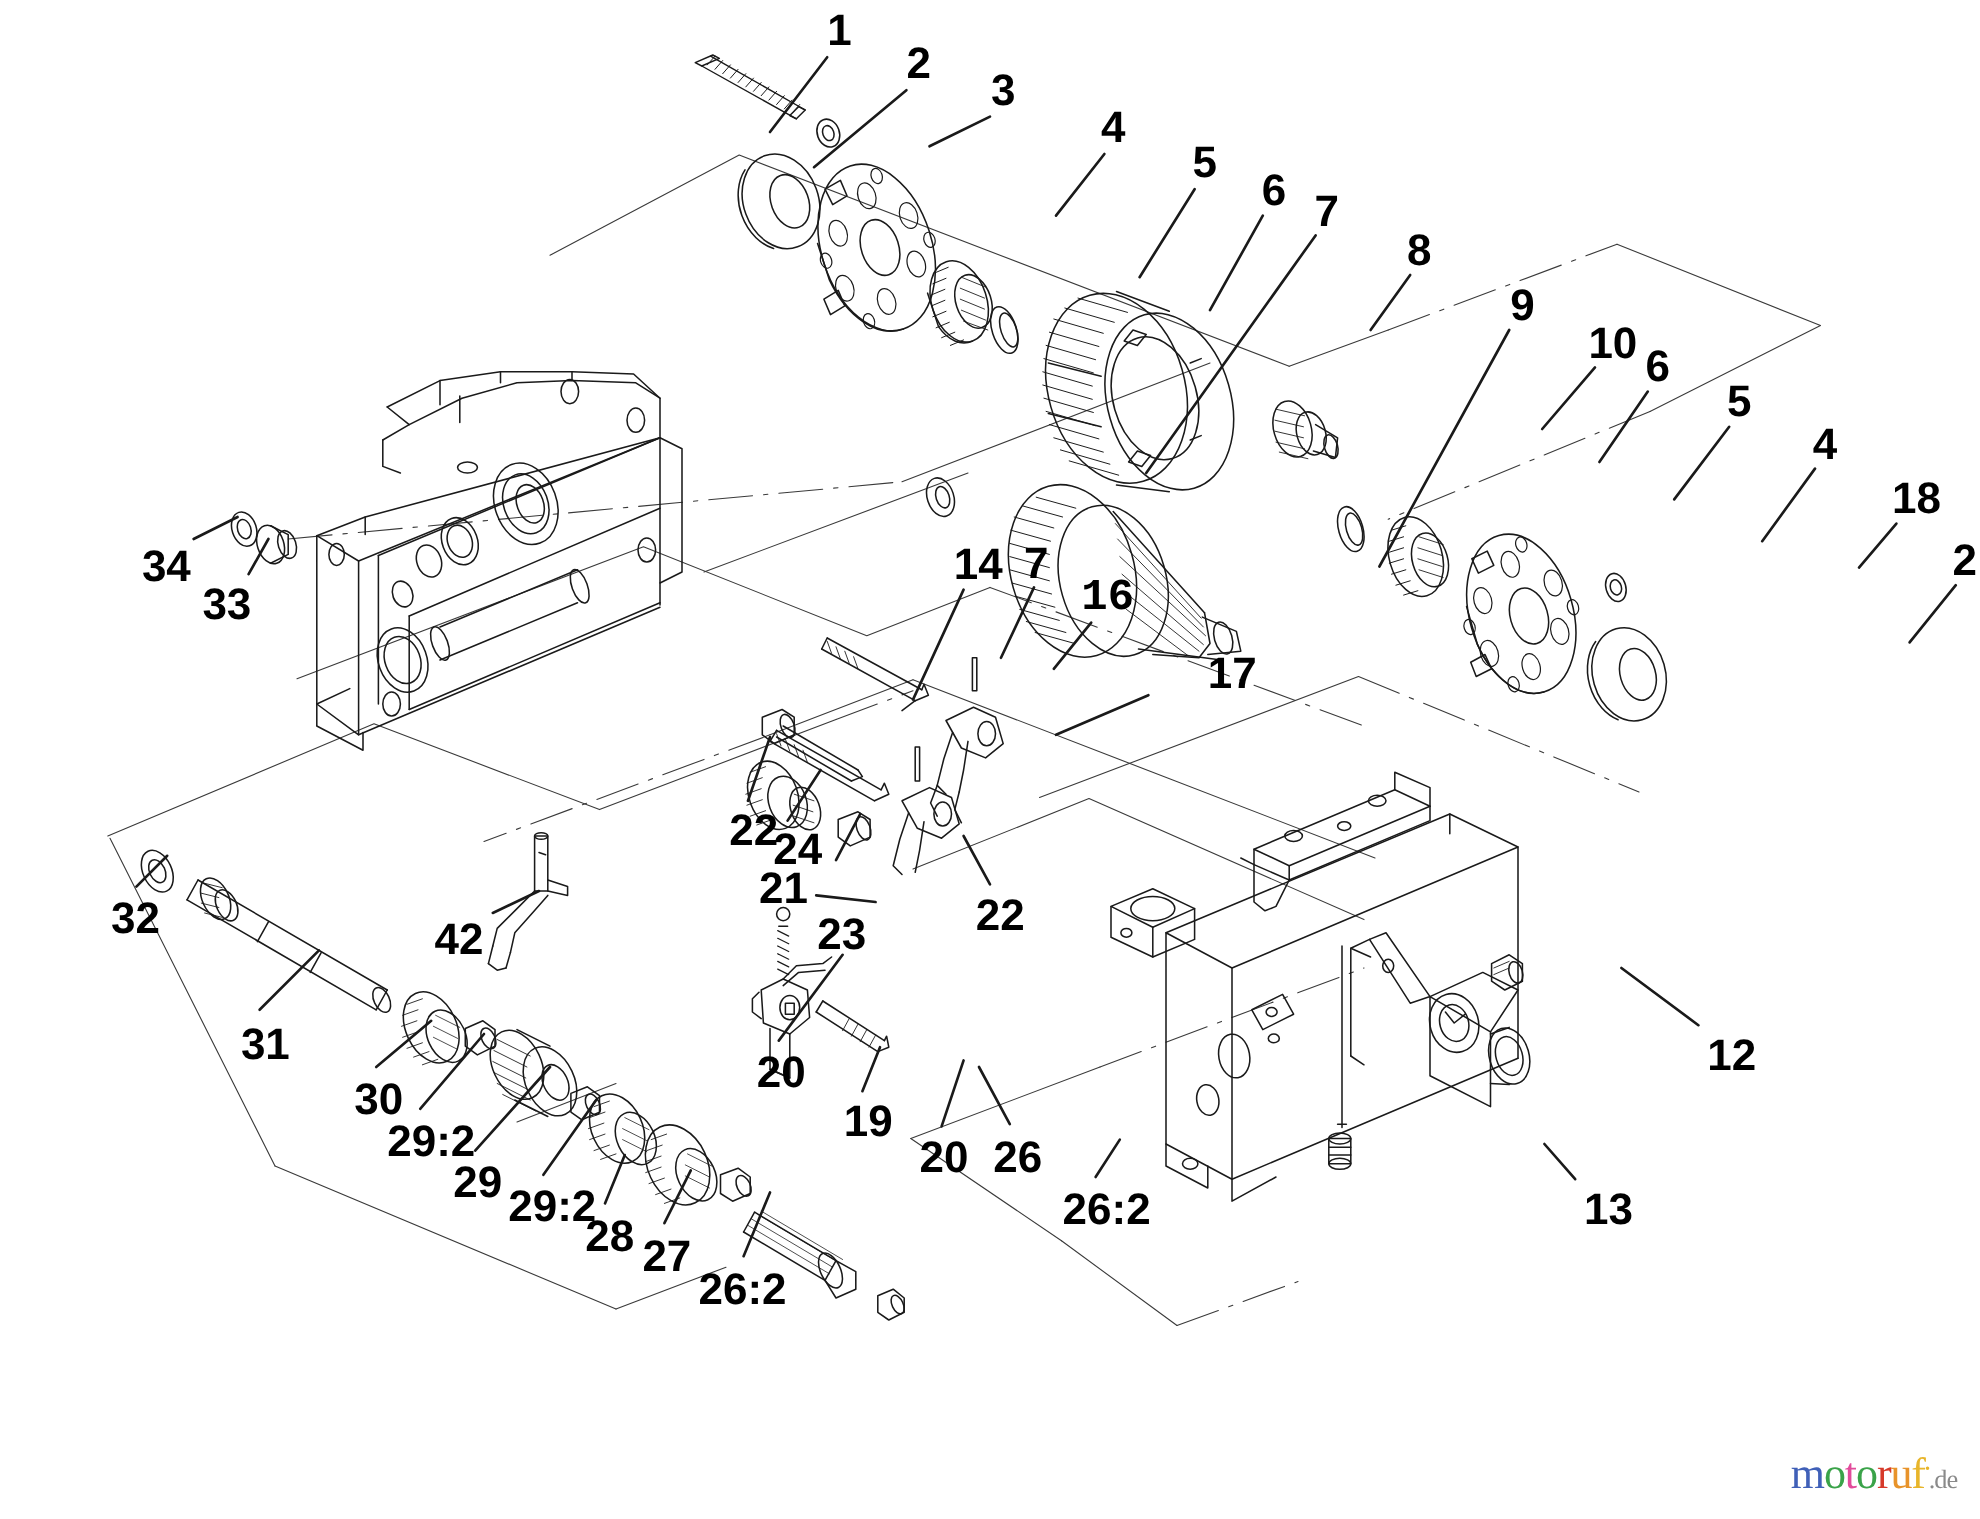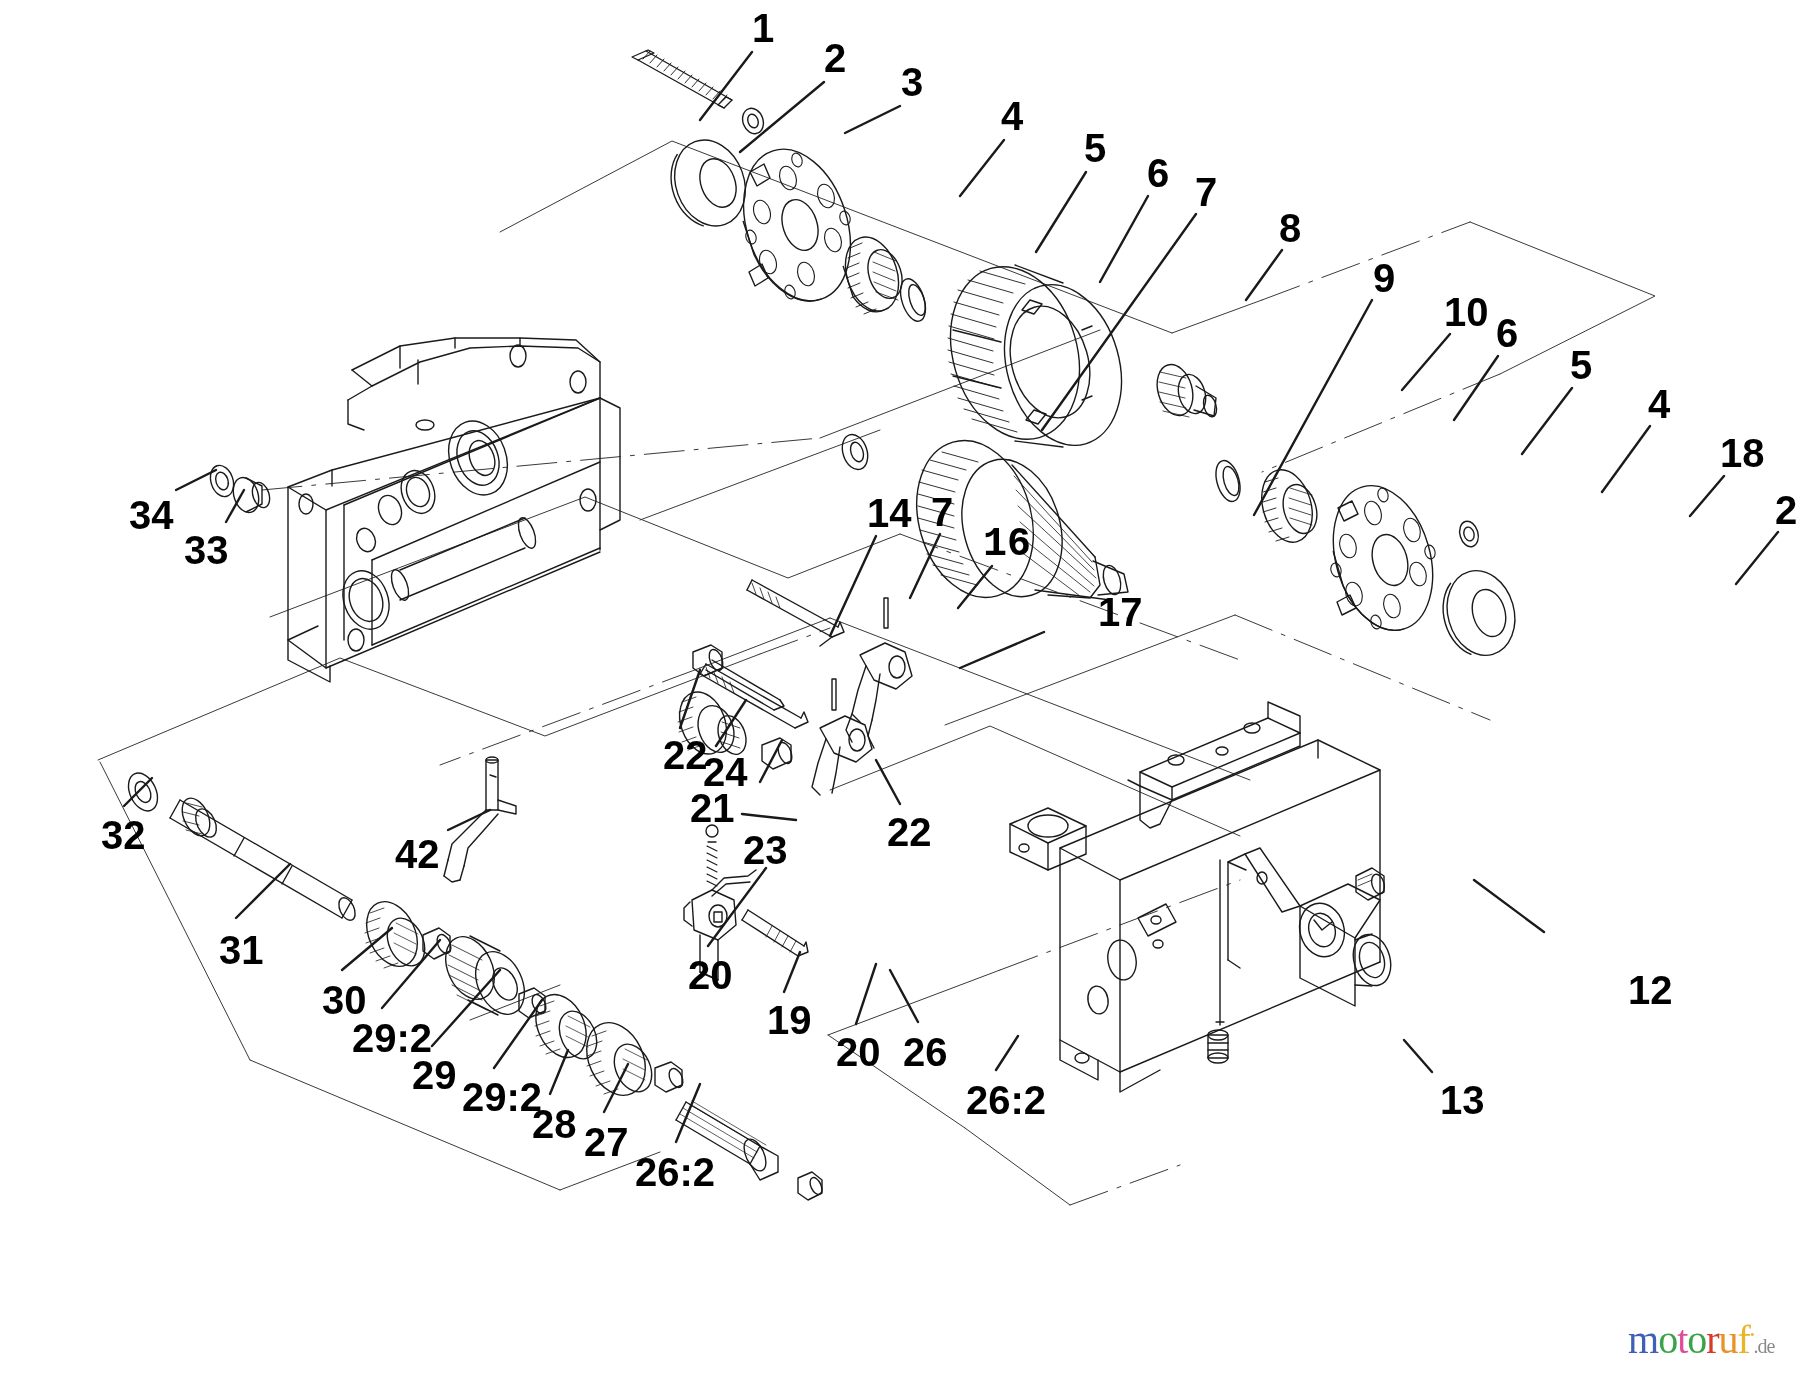--- a/index.html
+++ b/index.html
@@ -6,21 +6,21 @@
   body{width:1800px;height:1381px;overflow:hidden;
        font-family:"Liberation Sans", sans-serif;}
   #stage{position:relative;width:1800px;height:1381px;background:#fff;}
   svg.draw{position:absolute;left:0;top:0;width:1800px;height:1381px;}
   .callout{position:absolute;font-family:"Liberation Sans",sans-serif;
            font-weight:700;color:#000;font-size:40px;line-height:1;
            white-space:nowrap;letter-spacing:0px;}
   .wm{position:absolute;left:1628px;top:1320px;font-family:"Liberation Serif",serif;
       font-size:40px;line-height:1;letter-spacing:-1px;}
   .wm span{display:inline-block;}
-  .wm .suffix{font-size:20px;color:#8a8a8a;}
+  .wm .suffix{font-size:24px;color:#8a8a8a;}
   .dot{font-size:13px;vertical-align:super;}
 </style>
 </head>
 <body>
 
 <div id="stage">
 
   <svg class="draw" viewBox="0 0 1800 1381">
     <defs>
       <g id="gearteeth"></g>
@@ -717,21 +717,21 @@
   <div class="callout" style="left:1098px; top:592px;">17</div>
   <div class="callout" style="left:663px;  top:735px;">22</div>
   <div class="callout" style="left:703px;  top:752px;">24</div>
   <div class="callout" style="left:743px;  top:790px;margin-top:40px;">23</div>
   <div class="callout" style="left:887px;  top:812px;">22</div>
   <div class="callout" style="left:690px;  top:788px;">21</div>
   <div class="callout" style="left:101px;  top:815px;text-align:right;">32</div>
   <div class="callout" style="left:395px;  top:834px;">42</div>
   <div class="callout" style="left:219px;  top:930px;">31</div>
   <div class="callout" style="left:688px;  top:955px;">20</div>
-  <div class="callout" style="left:1628px; top:940px;margin-top:30px;">12</div>
+  <div class="callout" style="left:1552px; top:940px;">12</div>
   <div class="callout" style="left:322px;  top:980px;">30</div>
   <div class="callout" style="left:767px;  top:1000px;">19</div>
   <div class="callout" style="left:352px; top:1018px;">29:2</div>
   <div class="callout" style="left:836px;  top:1032px;">20</div>
   <div class="callout" style="left:903px;  top:1032px;">26</div>
   <div class="callout" style="left:412px;  top:1055px;">29</div>
   <div class="callout" style="left:1440px; top:1080px;">13</div>
   <div class="callout" style="left:462px; top:1077px;">29:2</div>
   <div class="callout" style="left:966px; top:1080px;">26:2</div>
   <div class="callout" style="left:532px;  top:1104px;">28</div>

